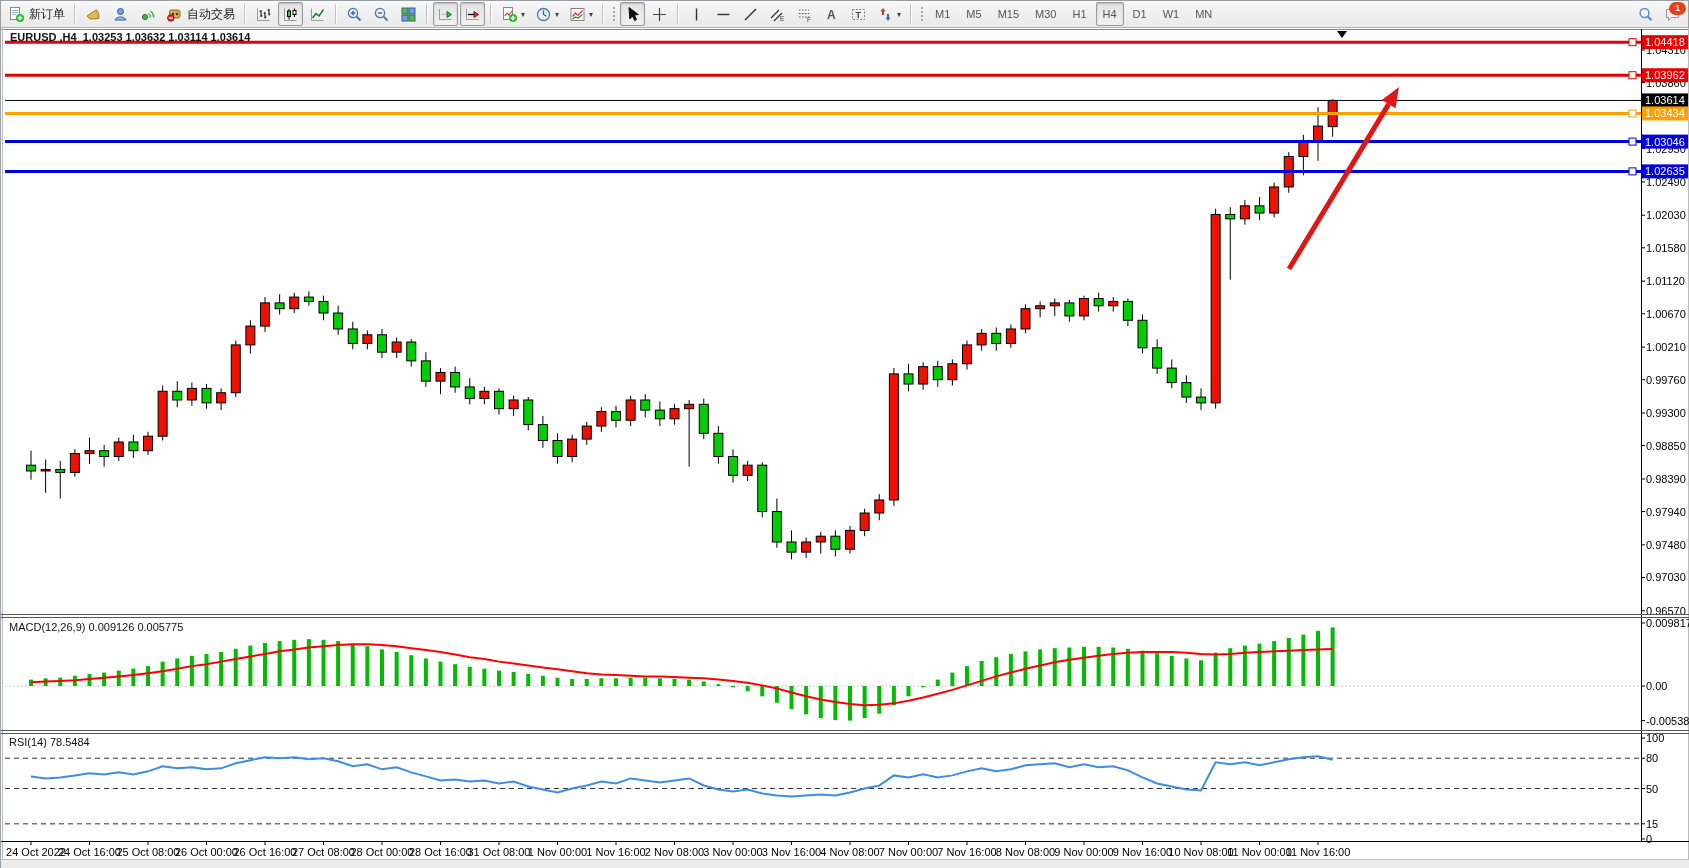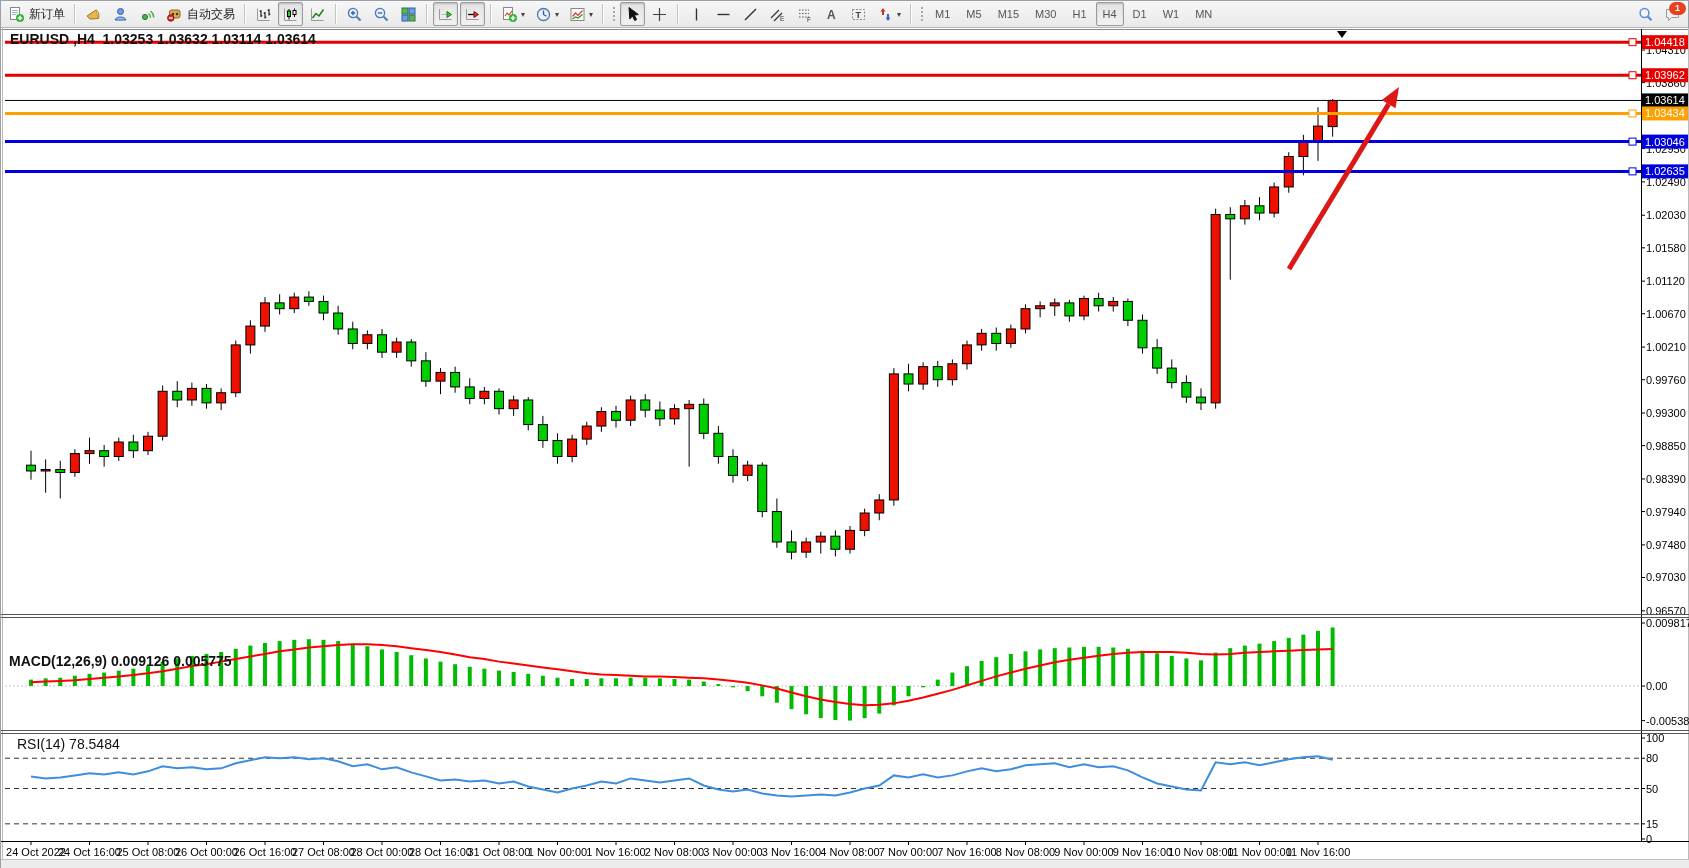--- a/index.html
+++ b/index.html
@@ -16,21 +16,21 @@
   .tb-btn .ico{width:17px;height:17px;display:inline-block;}
   .tb-btn .ico svg{width:17px;height:17px;display:block;}
   .tb-btn .lbl{font-size:12px;color:#222;margin-left:4px;white-space:nowrap;}
   .tb-btn .caret{font-size:8px;color:#444;margin-left:3px;}
   .tb-btn.tf{font-size:11px;font-weight:normal;color:#555;padding:0 6px;}
   .tb-spacer{flex:1;}
   .chat-wrap{position:relative;}
   .chat-badge{position:absolute;top:-4px;right:-5px;min-width:13px;height:13px;border-radius:7px;background:#e8401c;
     color:#fff;font-size:9px;font-weight:bold;text-align:center;line-height:13px;padding:0 2px;}
   
-  .overlay{position:absolute;font-size:14px;color:#111;white-space:pre;pointer-events:none;}
+  .overlay{position:absolute;font-size:11px;color:#111;white-space:pre;pointer-events:none;}
   #chartsvg{position:absolute;left:0;top:27px;}
 </style>
 </head>
 <body>
 
 <div class="app">
   <div class="toolbar" id="toolbar">
       <div class="tb-btn">
         <span class="ico">
           <svg viewBox="0 0 17 17">
@@ -717,15 +717,15 @@
         <text x="1200" y="855" text-anchor="middle">10 Nov 08:00</text>
         <line x1="1258.5" y1="840" x2="1258.5" y2="844" stroke="#000"></line>
         <text x="1258.5" y="855" text-anchor="middle">11 Nov 00:00</text>
         <line x1="1317" y1="840" x2="1317" y2="844" stroke="#000"></line>
         <text x="1317" y="855" text-anchor="middle">11 Nov 16:00</text>
       </g>
       <rect x="0" y="859" width="1689" height="9" fill="#ececec"></rect>
       <line x1="0" y1="858.5" x2="1689" y2="858.5" stroke="#c0c0c0"></line>
     </svg>
   <div class="overlay" style="left:9px;top:30px;font-weight:bold;">EURUSD ,H4  1.03253 1.03632 1.03114 1.03614</div>
-  <div class="overlay" style="left:8px;top:652px;font-weight:bold;">MACD(12,26,9) 0.009126 0.005775</div>
-  <div class="overlay" style="left:8px;top:735px;margin-left:8px;">RSI(14) 78.5484</div>
+  <div class="overlay" style="left:8px;top:620px;">MACD(12,26,9) 0.009126 0.005775</div>
+  <div class="overlay" style="left:8px;top:735px;">RSI(14) 78.5484</div>
 </div>
 
 </body></html>

